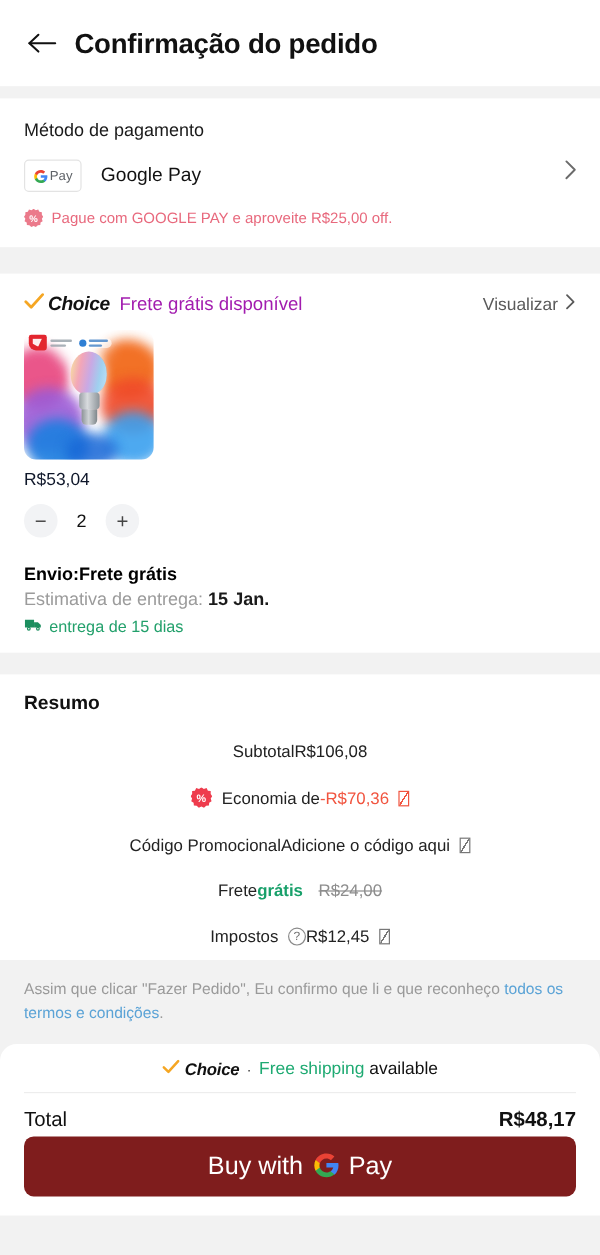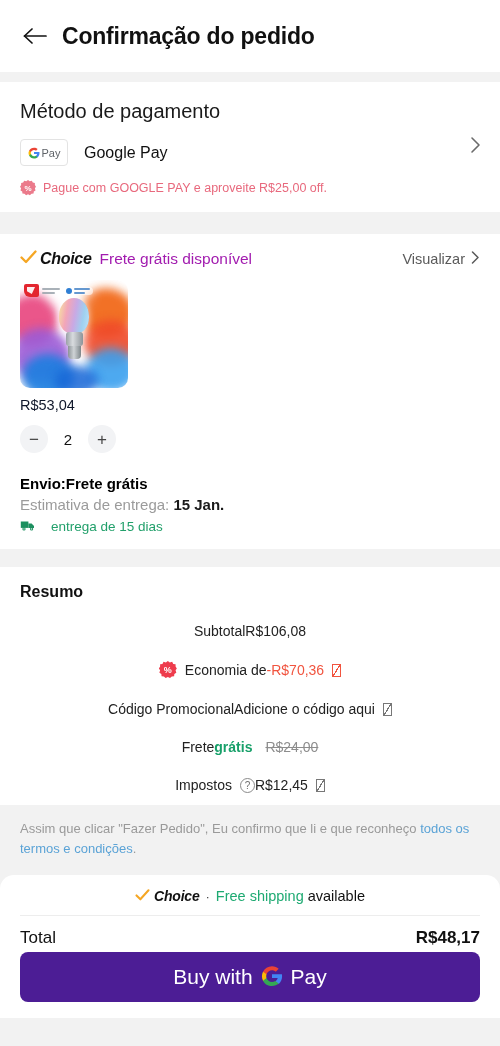--- a/index.html
+++ b/index.html
@@ -41,21 +41,21 @@
     margin-left: 12px;
     letter-spacing: -0.2px;
   }
 
   
   .payment {
     position: relative;
     padding: 18px 20px 16px 20px;
   }
   .sec-title {
-    font-size: 20px;
+    font-size: 15px;
     color: #1a1a1a;
     font-weight: 400;
   }
   .pay-row {
     display: flex; align-items: center;
     margin-top: 16px;
   }
   .gpay-badge {
     width: 48px; height: 27px;
     border: 1px solid #e3e3e3;
@@ -216,21 +216,21 @@
   .ship { margin-top: 22px; }
   .ship-title { font-size: 15px; font-weight: bold; color: #000000; }
   .ship-est {
     margin-top: 4px;
     font-size: 15px;
     color: #9b9b9b;
   }
   .ship-est b { color: #1a1a1a; font-weight: bold; }
   .ship-days {
     margin-top: 6px;
-    display: flex; gap: 15px;
+    display: flex; align-items: center; gap: 5px;
     font-size: 13.5px;
     color: #22a06b;
   }
 
   
   .resumo { padding: 16px 20px 12px 20px; }
   .resumo-title {
     font-size: 16px;
     font-weight: bold;
     color: #111;
@@ -334,21 +334,21 @@
 
   .total-row {
     display: flex; align-items: center; justify-content: space-between;
     padding: 12px 0 4px 0;
   }
   .total-label { font-size: 17px; color: #111; }
   .total-val { font-size: 17px; font-weight: bold; color: #111; }
 
   .gpay-button {
     width: 100%; height: 50px;
-    background: #4c1d95;
+    background: #7f1d1d;
     border: none;
     border-radius: 8px;
     display: flex; align-items: center; justify-content: center;
     gap: 8px;
     cursor: pointer;
   }
   .gpay-button .btxt {
     color: #fff; font-size: 21px; font-weight: 500;
     font-family: "Liberation Sans", sans-serif;
   }

